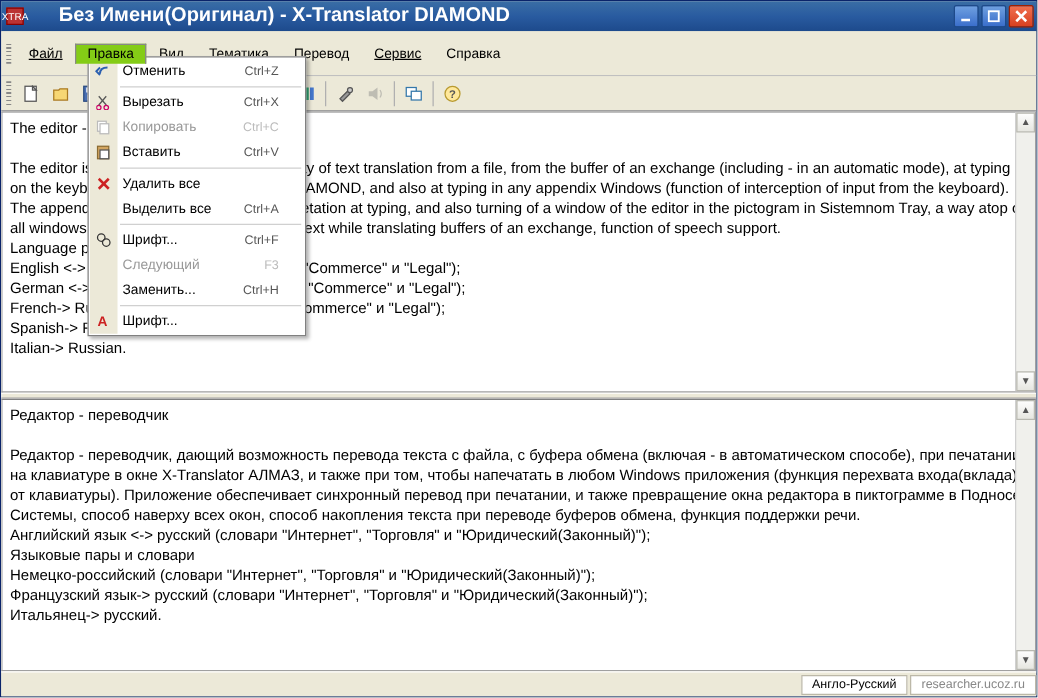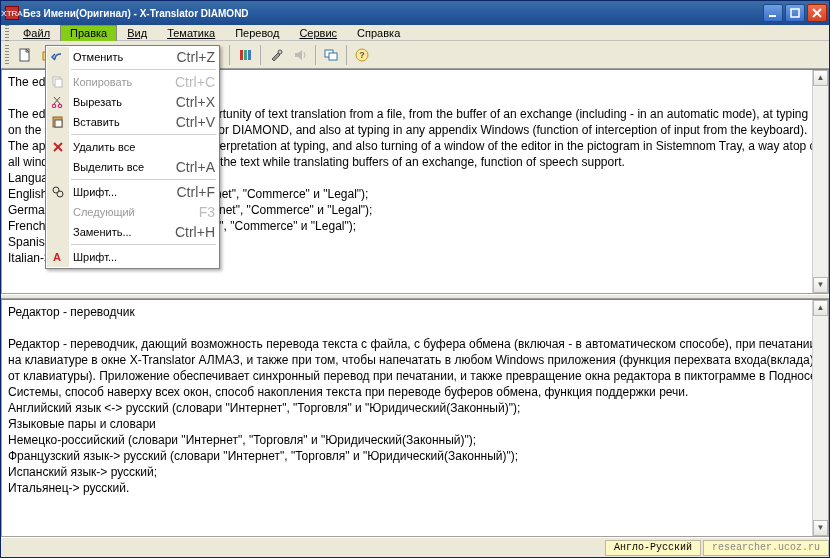--- a/index.html
+++ b/index.html
@@ -20,39 +20,40 @@
     flex-direction: column;
     background: #ece9d8;
   }
   .titlebar {
     height: 24px;
     background: linear-gradient(to bottom, #3a6ea5 0%, #295ba0 50%, #1d4a8c 100%);
     display: flex;
     align-items: center;
     padding: 0 2px 0 4px;
     color: white;
+    gap: 24px;
   }
   .titlebar .app-icon {
     width: 14px; height: 14px;
     background: #b33; margin-right: 4px;
     display: inline-flex; align-items: center; justify-content: center;
     font-size: 8px; color: #fff; border: 1px solid #800;
   }
-  .titlebar .title { font-weight: bold; flex: 1; font-size: 10px; }
+  .titlebar .title { font-weight: bold; flex: 1; font-size: 16px; }
   .titlebar .win-buttons { display: flex; gap: 2px; }
   .win-btn {
     width: 20px; height: 18px;
     background: linear-gradient(to bottom, #6fa0e0, #3a6ecb);
     border: 1px solid #1e4a8a; border-radius: 2px;
     display: flex; align-items: center; justify-content: center;
     color: white; font-weight: bold; font-size: 10px;
   }
   .win-btn.close { background: linear-gradient(to bottom, #f07050, #d84020); border-color: #a02000; }
   .menubar {
-    height: 16px;
+    height: 36px;
     background: #ece9d8;
     display: flex;
     align-items: center;
     padding: 0 4px;
     border-bottom: 1px solid #c0c0c0;
   }
   .menubar .grip {
     width: 4px; height: 16px;
     background: repeating-linear-gradient(to bottom, #888 0 1px, transparent 1px 3px);
     margin-right: 4px;
@@ -86,21 +87,21 @@
   .tb-btn {
     width: 22px; height: 22px;
     display: flex; align-items: center; justify-content: center;
     font-size: 12px;
     cursor: default;
     margin: 0 1px;
   }
   .tb-sep { width: 1px; height: 20px; background: #b0b0b0; margin: 0 3px; }
   .dropdown {
     position: absolute;
-    left: 45px; top: 45px;
+    left: 70px; top: 45px;
     width: 175px;
     background: #fff;
     border: 1px solid #808080;
     box-shadow: 2px 2px 3px rgba(0,0,0,0.3);
     z-index: 10;
     padding: 1px;
   }
   .dd-iconcol {
     position: absolute; left: 1px; top: 1px; bottom: 1px;
     width: 22px; background: #ece9d8;
@@ -112,21 +113,21 @@
     position: relative;
     cursor: default;
   }
   .dd-row.disabled { color: #999; }
   .dd-icon {
     position: absolute; left: 2px; width: 18px; height: 18px;
     display: flex; align-items: center; justify-content: center;
     font-size: 11px;
   }
   .dd-label { flex: 1; }
-  .dd-short { color: #555; padding-right: 3px; font-size: 14px; }
+  .dd-short { color: #555; padding-right: 20px; font-size: 10px; }
   .dd-row.disabled .dd-short { color: #bbb; }
   .dd-sep { height: 1px; background: #d0d0d0; margin: 2px 2px 2px 24px; }
   .content {
     flex: 1; display: flex; flex-direction: column;
     background: #fff;
     overflow: hidden;
   }
   .pane {
     background: #fff;
     border: 1px solid #a0a0a0;
@@ -160,23 +161,23 @@
     border-top: 1px solid #fff;
     display: flex;
     justify-content: flex-end;
     align-items: center;
     font-size: 10px;
   }
   .status-cell {
     border: 1px solid #bcb8a8;
     padding: 1px 8px;
     margin-left: 2px;
-    background: #fef9c3;
+    background: #ffffff;
     height: 16px;
-    display: flex; align-items: center; font-family: Liberation Mono, monospace;
+    display: flex; align-items: center;
   }
   .status-cell.dim { color: #888; }
   svg { display: block; }
 </style>
 </head>
 <body>
 
 <div class="window">
 
   <div class="titlebar">
@@ -311,41 +312,41 @@
     <div class="dd-row">
       <span class="dd-icon">
           <svg width="14" height="14">
             <path d="M10 4 Q4 4 4 9 M4 4 L1 7 L4 10" fill="none" stroke="#2a5fb0" stroke-width="1.5"></path>
           </svg>
         </span>
       <span class="dd-label">Отменить</span>
         <span class="dd-short">Ctrl+Z</span>
     </div>
     <div class="dd-sep"></div>
-    <div class="dd-row disabled">
-      <span class="dd-icon">
-          <svg width="12" height="12">
-            <rect x="1" y="1" width="7" height="8" fill="#fff" stroke="#bbb"></rect>
-            <rect x="3" y="3" width="7" height="8" fill="#fff" stroke="#bbb"></rect>
-          </svg>
-        </span>
-      <span class="dd-label">Копировать</span>
-        <span class="dd-short">Ctrl+C</span>
-    </div>
     <div class="dd-row">
       <span class="dd-icon">
           <svg width="12" height="12">
             <line x1="2" y1="1" x2="8" y2="8" stroke="#555"></line>
             <line x1="8" y1="1" x2="2" y2="8" stroke="#555"></line>
             <circle cx="2" cy="10" r="1.8" fill="none" stroke="#c06"></circle>
             <circle cx="8" cy="10" r="1.8" fill="none" stroke="#c06"></circle>
           </svg>
         </span>
       <span class="dd-label">Вырезать</span>
         <span class="dd-short">Ctrl+X</span>
+    </div>
+    <div class="dd-row disabled">
+      <span class="dd-icon">
+          <svg width="12" height="12">
+            <rect x="1" y="1" width="7" height="8" fill="#fff" stroke="#bbb"></rect>
+            <rect x="3" y="3" width="7" height="8" fill="#fff" stroke="#bbb"></rect>
+          </svg>
+        </span>
+      <span class="dd-label">Копировать</span>
+        <span class="dd-short">Ctrl+C</span>
     </div>
     <div class="dd-row">
       <span class="dd-icon">
           <svg width="12" height="12">
             <rect x="1" y="1" width="9" height="10" fill="#d2a560" stroke="#8a6a30"></rect>
             <rect x="3" y="4" width="7" height="7" fill="#fff" stroke="#555"></rect>
           </svg>
         </span>
       <span class="dd-label">Вставить</span>
         <span class="dd-short">Ctrl+V</span>
@@ -413,21 +414,20 @@
     </div>
     <div class="splitter"></div>
     <div class="pane bottom">
       <p>Редактор - переводчик</p>
       <p>&nbsp;</p>
       <p>Редактор - переводчик, дающий возможность перевода текста с файла, с буфера обмена (включая - в автоматическом способе), при печатании на клавиатуре в окне X-Translator АЛМАЗ, и также при том, чтобы напечатать в любом Windows приложения (функция перехвата входа(вклада) от клавиатуры). Приложение обеспечивает синхронный перевод при печатании, и также превращение окна редактора в пиктограмме в Подносе Системы, способ наверху всех окон, способ накопления текста при переводе буферов обмена, функция поддержки речи.</p>
       <p>Английский язык &lt;-&gt; русский (словари "Интернет", "Торговля" и "Юридический(Законный)");</p>
       <p>Языковые пары и словари</p>
       <p>Немецко-российский (словари "Интернет", "Торговля" и "Юридический(Законный)");</p>
       <p>Французский язык-&gt; русский (словари "Интернет", "Торговля" и "Юридический(Законный)");</p>
-      <p>Испанский язык-&gt; русский;</p>
       <p>Итальянец-&gt; русский.</p>
       <div class="scroll">
         <div class="scroll-btn">▲</div>
         <div class="scroll-track"></div>
         <div class="scroll-btn">▼</div>
       </div>
     </div>
   </div>
 
   <div class="statusbar">

